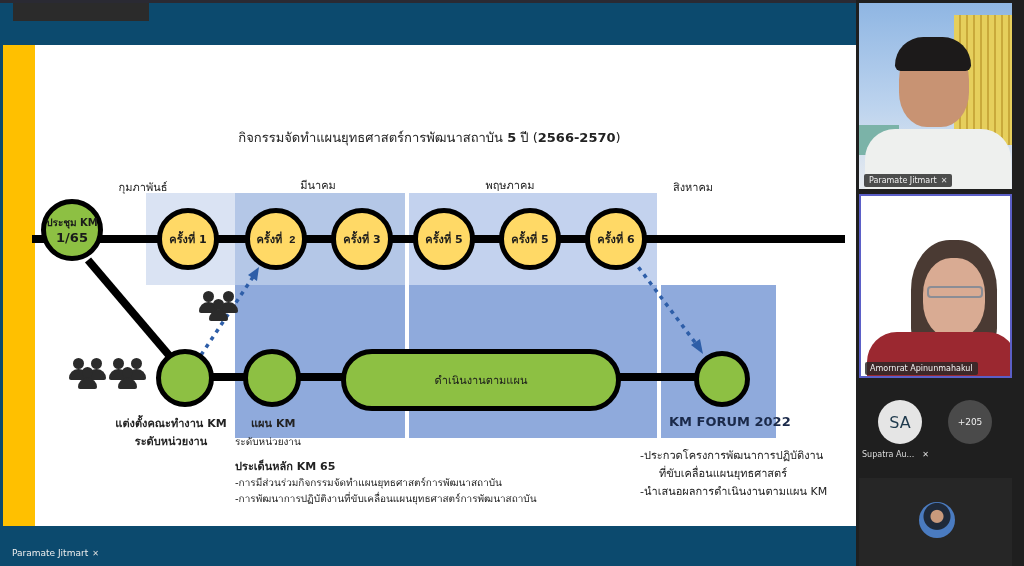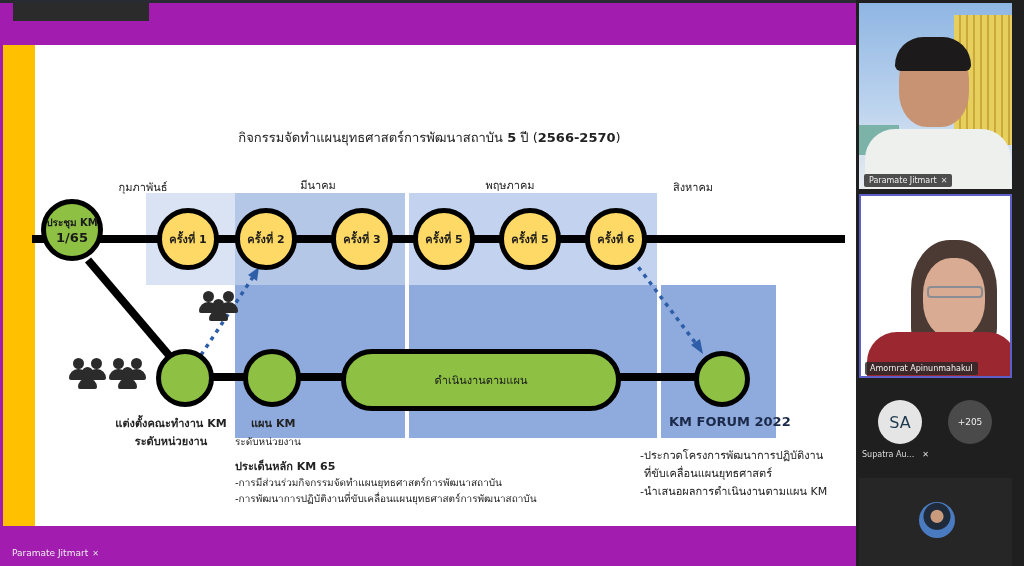--- a/index.html
+++ b/index.html
@@ -1,17 +1,17 @@
 <!DOCTYPE html>
 <html><head>
 <meta charset="utf-8">
 <style>
   *{box-sizing:border-box;margin:0;padding:0;}
   html,body{width:1024px;height:566px;overflow:hidden;background:#1f1f1f;font-family:"DejaVu Sans","Liberation Sans",sans-serif;}
-  .stage{position:absolute;left:0;top:0;width:856px;height:566px;background:#a21caf;border-top:3px solid #2a2a33;}
+  .stage{position:absolute;left:0;top:0;width:856px;height:566px;background:#0c4a6e;border-top:3px solid #2a2a33;}
   .top-chip{position:absolute;left:13px;top:0;width:136px;height:18px;background:#2b2b2b;}
   .slide{position:absolute;left:3px;top:42px;width:853px;height:481px;background:#fff;overflow:hidden;}
   .accent-bar{position:absolute;left:0;top:0;width:32px;height:100%;}
   .slide-title{position:absolute;left:0;top:82px;width:853px;text-align:center;font-size:13px;color:#222;}
   .slide-title b{font-weight:bold;}
   .month{position:absolute;font-size:11px;color:#222;text-align:center;}
   .panel{position:absolute;}
   .line{position:absolute;background:#000;}
   .node{position:absolute;border:5px solid #000;border-radius:50%;display:flex;align-items:center;justify-content:center;text-align:center;font-weight:bold;color:#1a1a1a;}
   .node.yellow{background:#ffd966;font-size:11px;}
@@ -65,21 +65,21 @@
       <line x1="630" y1="215" x2="694" y2="300" stroke="#2e5ea8" stroke-width="3.5" stroke-dasharray="4,5"></line>
       <polygon points="700,309 688,300 697,294" fill="#2e5ea8"></polygon>
     </svg>
 
     <div class="node green" style="left:38px;top:154px;width:62px;height:62px;flex-direction:column;font-size:11px;">
       <span style="font-size:10px;">ประชุม KM</span>
       <span style="font-size:13px;">1/65</span>
     </div>
 
     <div class="node yellow" style="left:154px;top:163px;width:62px;height:62px;">ครั้งที่ 1</div>
-    <div class="node yellow" style="left:232px;top:163px;width:62px;height:62px;">ครั้งที่ 2</div>
+    <div class="node yellow" style="left:242px;top:163px;width:62px;height:62px;font-family:Liberation Mono, monospace;">ครั้งที่ 2</div>
     <div class="node yellow" style="left:328px;top:163px;width:62px;height:62px;">ครั้งที่ 3</div>
     <div class="node yellow" style="left:410px;top:163px;width:62px;height:62px;">ครั้งที่ 5</div>
     <div class="node yellow" style="left:496px;top:163px;width:62px;height:62px;">ครั้งที่ 5</div>
     <div class="node yellow" style="left:582px;top:163px;width:62px;height:62px;">ครั้งที่ 6</div>
 
     <div class="node green" style="left:153px;top:304px;width:58px;height:58px;"></div>
     <div class="node green" style="left:240px;top:304px;width:58px;height:58px;"></div>
     <div class="pill" style="left:338px;top:304px;width:280px;height:62px;">ดำเนินงานตามแผน</div>
     <div class="node green" style="left:691px;top:306px;width:56px;height:56px;"></div>
 
@@ -135,21 +135,21 @@
     <div class="forum-label" style="left:666px;top:369px;">KM FORUM 2022</div>
 
     <div class="note" style="left:232px;top:414px;">
       <div style="font-size:11px;font-weight:bold;">ประเด็นหลัก KM 65</div>
       <div>-การมีส่วนร่วมกิจกรรมจัดทำแผนยุทธศาสตร์การพัฒนาสถาบัน</div>
       <div>-การพัฒนาการปฏิบัติงานที่ขับเคลื่อนแผนยุทธศาสตร์การพัฒนาสถาบัน</div>
     </div>
 
     <div class="note" style="left:637px;top:402px;font-size:11px;line-height:18px;">
       <div>-ประกวดโครงการพัฒนาการปฏิบัติงาน</div>
-      <div style="padding-left:4px;"> ที่ขับเคลื่อนแผนยุทธศาสตร์</div>
+      <div style="padding-left:4px;margin-left:15px;"> ที่ขับเคลื่อนแผนยุทธศาสตร์</div>
       <div>-นำเสนอผลการดำเนินงานตามแผน KM</div>
     </div>
   </div>
 
   <div class="bottom-name">
     <span>Paramate Jitmart</span><span class="mic-off">✕</span>
   </div>
 </div>
 
 <div class="side">

